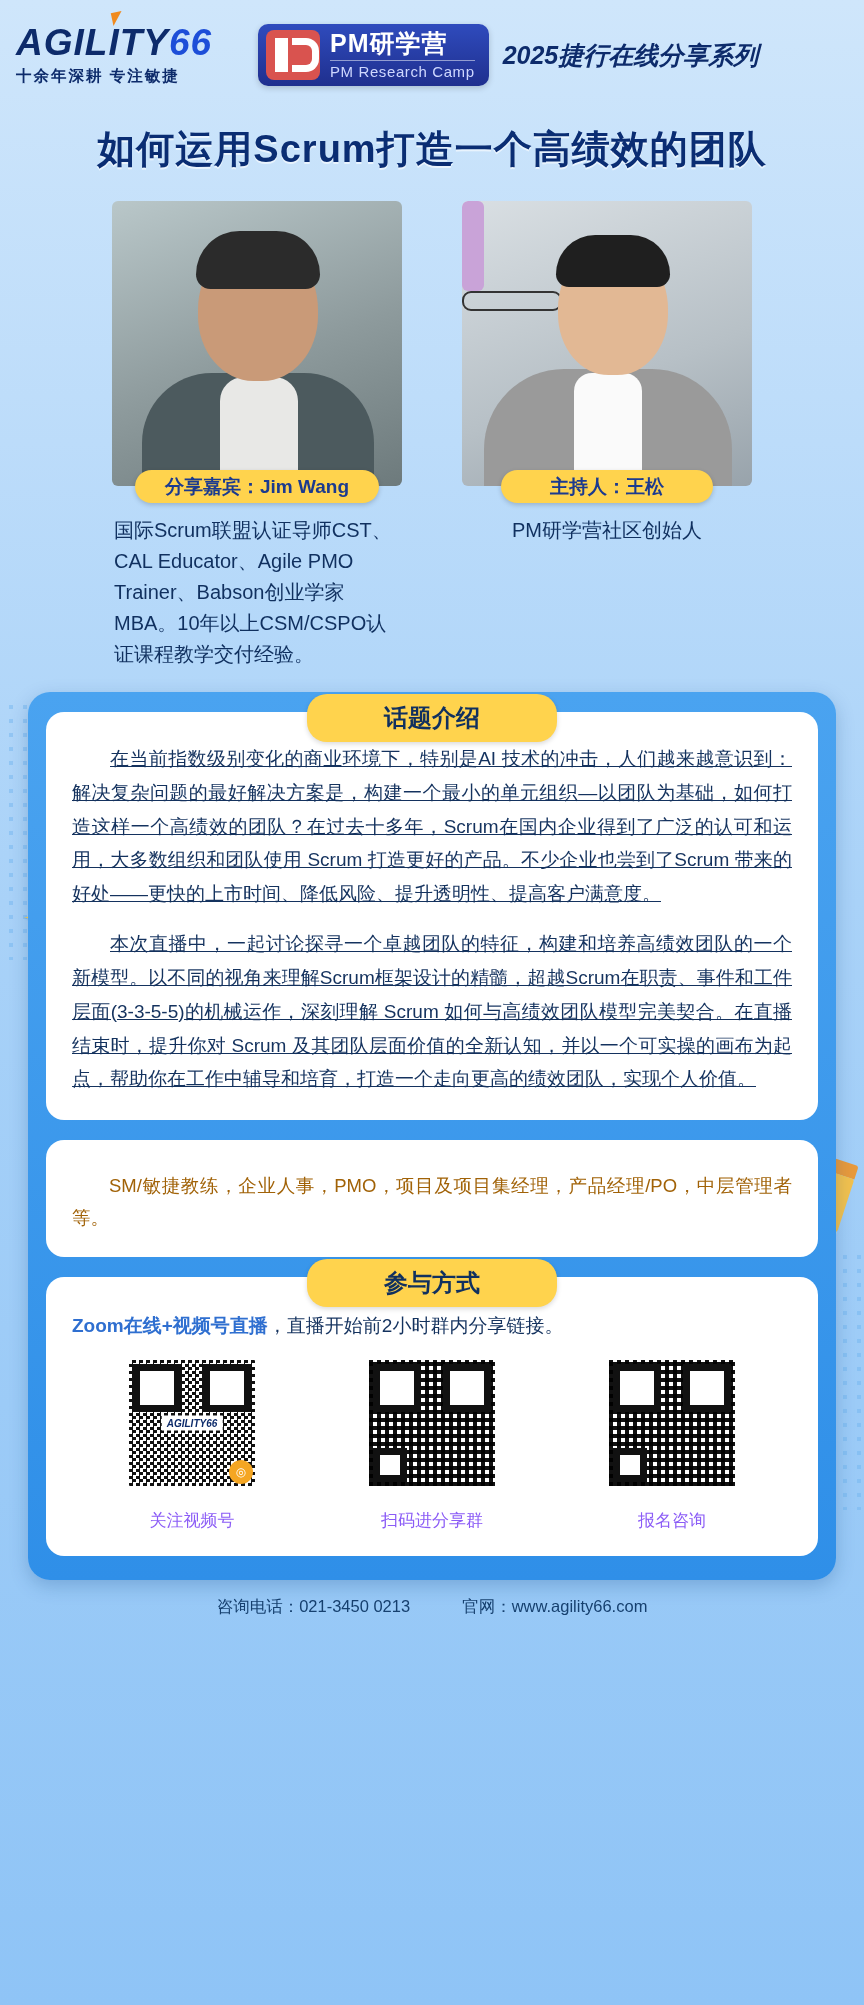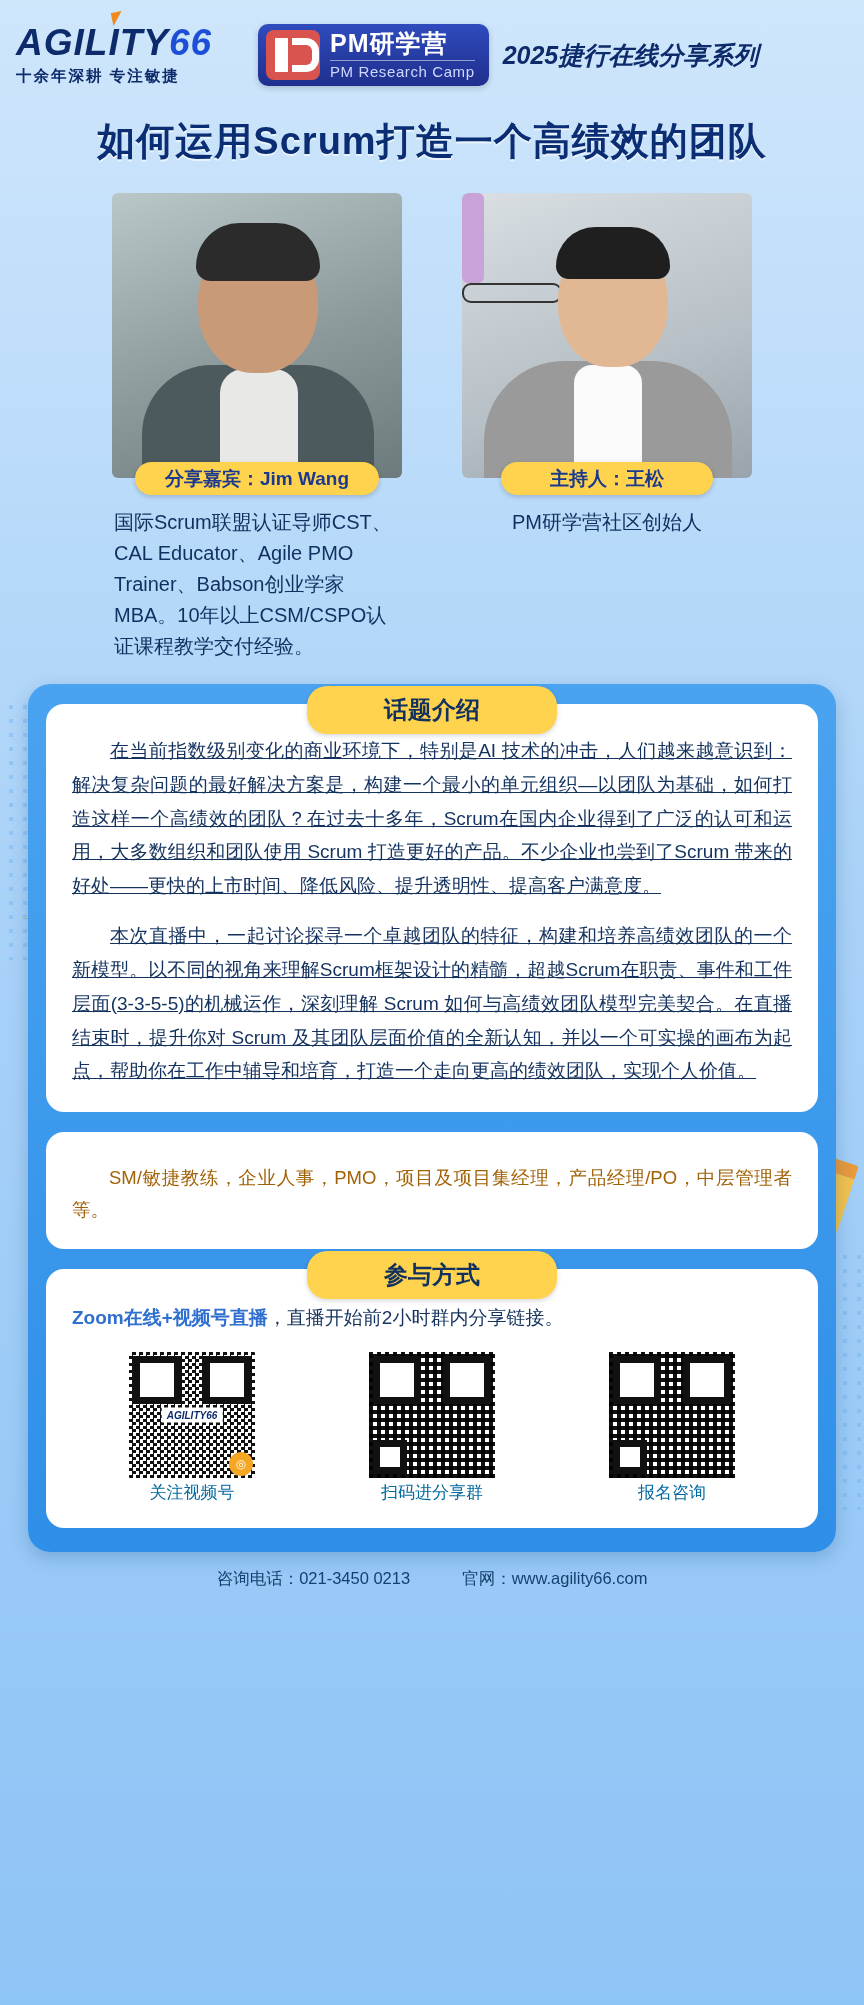--- a/index.html
+++ b/index.html
@@ -120,21 +120,21 @@
   .series-title {
     font-size: 25px;
     font-weight: bold;
     color: #0d2b6b;
     font-style: italic;
     white-space: nowrap;
   }
 
   
   .main-title {
-    margin-top: 16px;
+    margin-top: 24px;
     text-align: center;
     font-size: 38px;
     font-weight: bold;
     color: #0a2d73;
     letter-spacing: 1px;
     text-shadow: 0 2px 0 rgba(255,255,255,.6);
   }
   .date-pill {
     margin: 22px auto 0;
     width: 452px;
@@ -311,23 +311,23 @@
     position: absolute;
     right: 2px; bottom: 2px;
     width: 24px; height: 24px;
     border-radius: 50%;
     background: #f5a623;
     color: #fff;
     font-size: 12px;
     display: flex; align-items: center; justify-content: center;
   }
   .qr-caption {
-    margin-top: 0;
+    margin-top: 20px;
     font-size: 17px;
-    color: #0369a1;
+    color: #8b5cf6;
   }
 
   
   .footer {
     margin-top: 16px;
     display: flex;
     justify-content: center;
     gap: 52px;
     font-size: 16.5px;
     color: #16406f;

